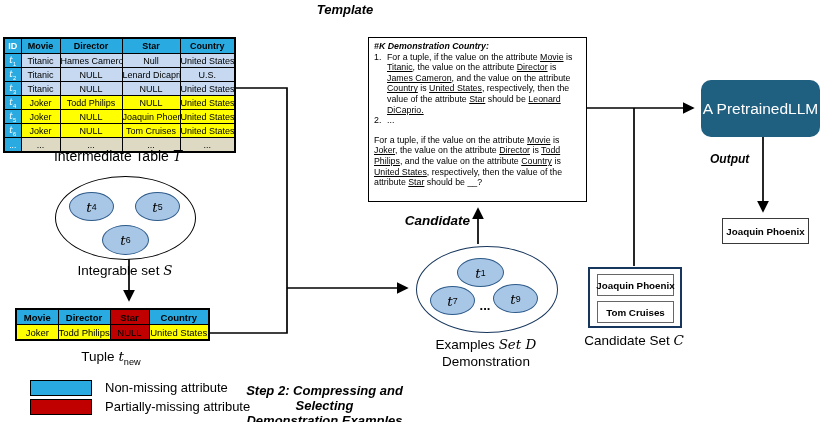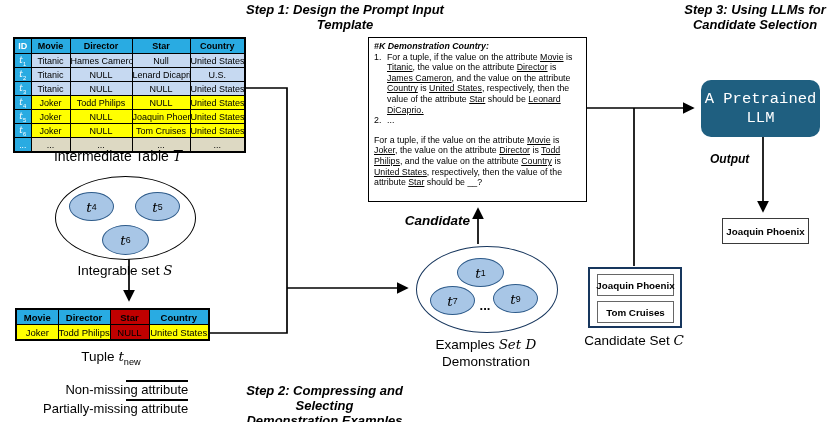--- a/index.html
+++ b/index.html
@@ -53,33 +53,33 @@
 
   
   .cand-box{position:absolute;left:588px;top:267px;width:94px;height:61px;
       border:2.4px solid #17365D;background:#fff;z-index:2;box-sizing:border-box;}
   .cand-item{position:absolute;left:7px;width:75px;height:20px;border:1.2px solid #666;
       background:#fff;font-weight:bold;font-size:9.8px;display:flex;align-items:center;
       justify-content:center;white-space:nowrap;}
 
   
   .llm-box{position:absolute;left:701px;top:80px;width:119px;height:57px;border-radius:10px;
-      background:#1F5F80;color:#fff;display:flex;flex-direction:column;align-items:center;
-      justify-content:center;font-size:15.5px;line-height:19px;z-index:2;font-family:Liberation Mono, monospace;}
+      background:#1F5F80;color:#fff;display:flex;flex-direction:row;align-items:center;
+      justify-content:center;font-size:15.5px;line-height:19px;z-index:2;}
   .out-label{position:absolute;left:710px;top:152px;width:50px;font-weight:bold;
       font-style:italic;font-size:12px;z-index:3;}
   .out-box{position:absolute;left:722px;top:218px;width:85px;height:24px;border:1.5px solid #3a3a3a;
       background:#fff;display:flex;align-items:center;justify-content:center;
       font-weight:bold;font-size:9.8px;z-index:2;}
   .pop-label{position:absolute;left:378px;top:213px;width:92px;text-align:right;
       font-weight:bold;font-style:italic;font-size:13.5px;z-index:3;}
 
   
   .legend{position:absolute;left:30px;top:380px;z-index:2;}
-  .legend-row{display:flex;align-items:flex-end;height:17px;margin-bottom:2px;flex-direction:column;}
+  .legend-row{display:flex;align-items:flex-start;height:17px;margin-bottom:2px;}
   .swatch{width:62px;height:16px;border:1.2px solid #000;box-sizing:border-box;}
   .legend-label{margin-left:13px;font-size:13px;}
 </style>
 </head>
 <body>
 
 <div class="canvas">
 
   <svg class="connectors" viewBox="0 0 830 422" xmlns="http://www.w3.org/2000/svg">
     <defs>
@@ -90,33 +90,28 @@
     <path d="M233,88 L287,88 L287,333 L209,333" fill="none" stroke="#000" stroke-width="1.7"></path>
     <path d="M287,288 L407,288" fill="none" stroke="#000" stroke-width="1.7" marker-end="url(#arr)"></path>
     <path d="M129,258 L129,300" fill="none" stroke="#000" stroke-width="1.7" marker-end="url(#arr)"></path>
     <path d="M478,244 L478,209" fill="none" stroke="#000" stroke-width="1.7" marker-end="url(#arr)"></path>
     <path d="M587,108 L693,108" fill="none" stroke="#000" stroke-width="1.7" marker-end="url(#arr)"></path>
     <path d="M634,108 L634,266" fill="none" stroke="#000" stroke-width="1.7"></path>
     <path d="M763,137 L763,211" fill="none" stroke="#000" stroke-width="1.7" marker-end="url(#arr)"></path>
   </svg>
 
   <div class="heading" style="left:225px;top:2px;width:240px;">
-    <div>Step 1: Design the Prompt Input</div>
     <div>Template</div>
-  </div>
-  <div class="heading" style="left:680px;top:2px;width:150px;">
-    <div>Step 3: Using LLMs for</div>
-    <div>Candidate Selection</div>
   </div>
   <div class="heading" style="left:222px;top:383px;width:205px;">
     <div>Step 2: Compressing and Selecting</div>
     <div>Demonstration Examples</div>
   </div>
 
-  <table class="dtable" id="int-table" style="left:13px;top:37px;width:231px;">
+  <table class="dtable" id="int-table" style="left:3px;top:37px;width:231px;">
     <colgroup>
         <col style="width:17px">
         <col style="width:39px">
         <col style="width:62px">
         <col style="width:58px">
         <col style="width:55px">
       </colgroup>
     <thead>
         <tr id="int-head">
           <th>ID</th>

